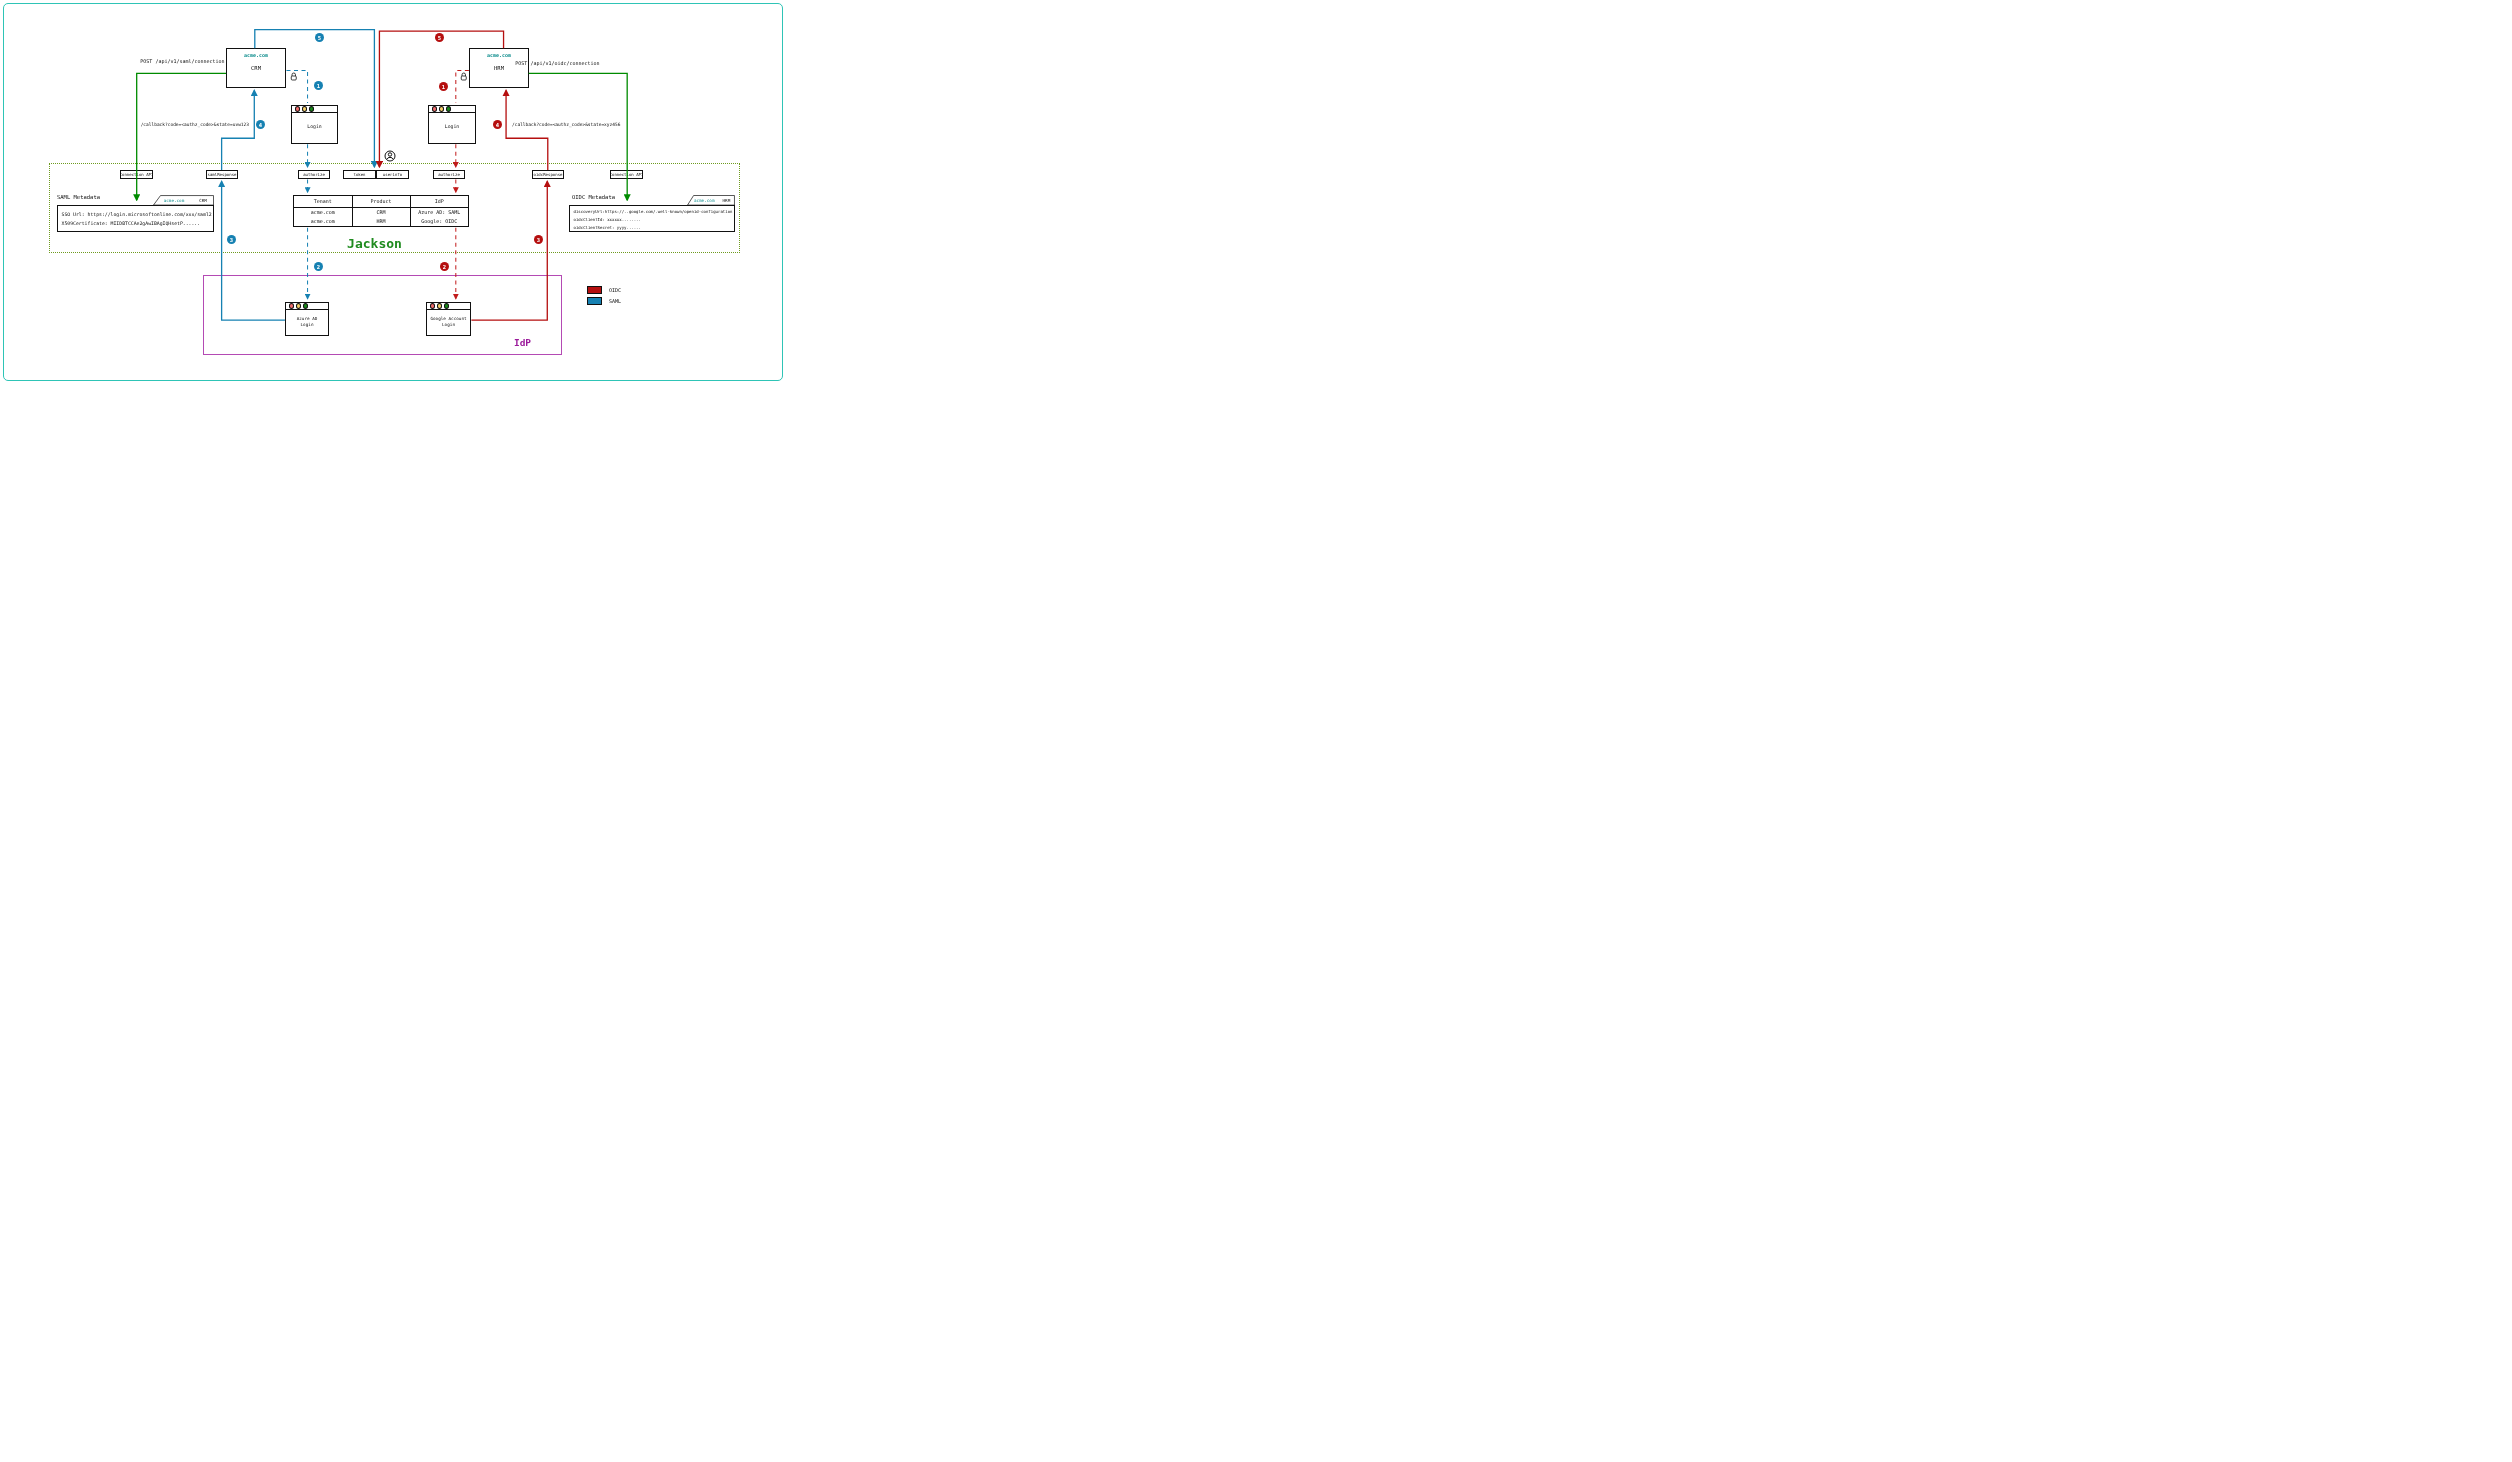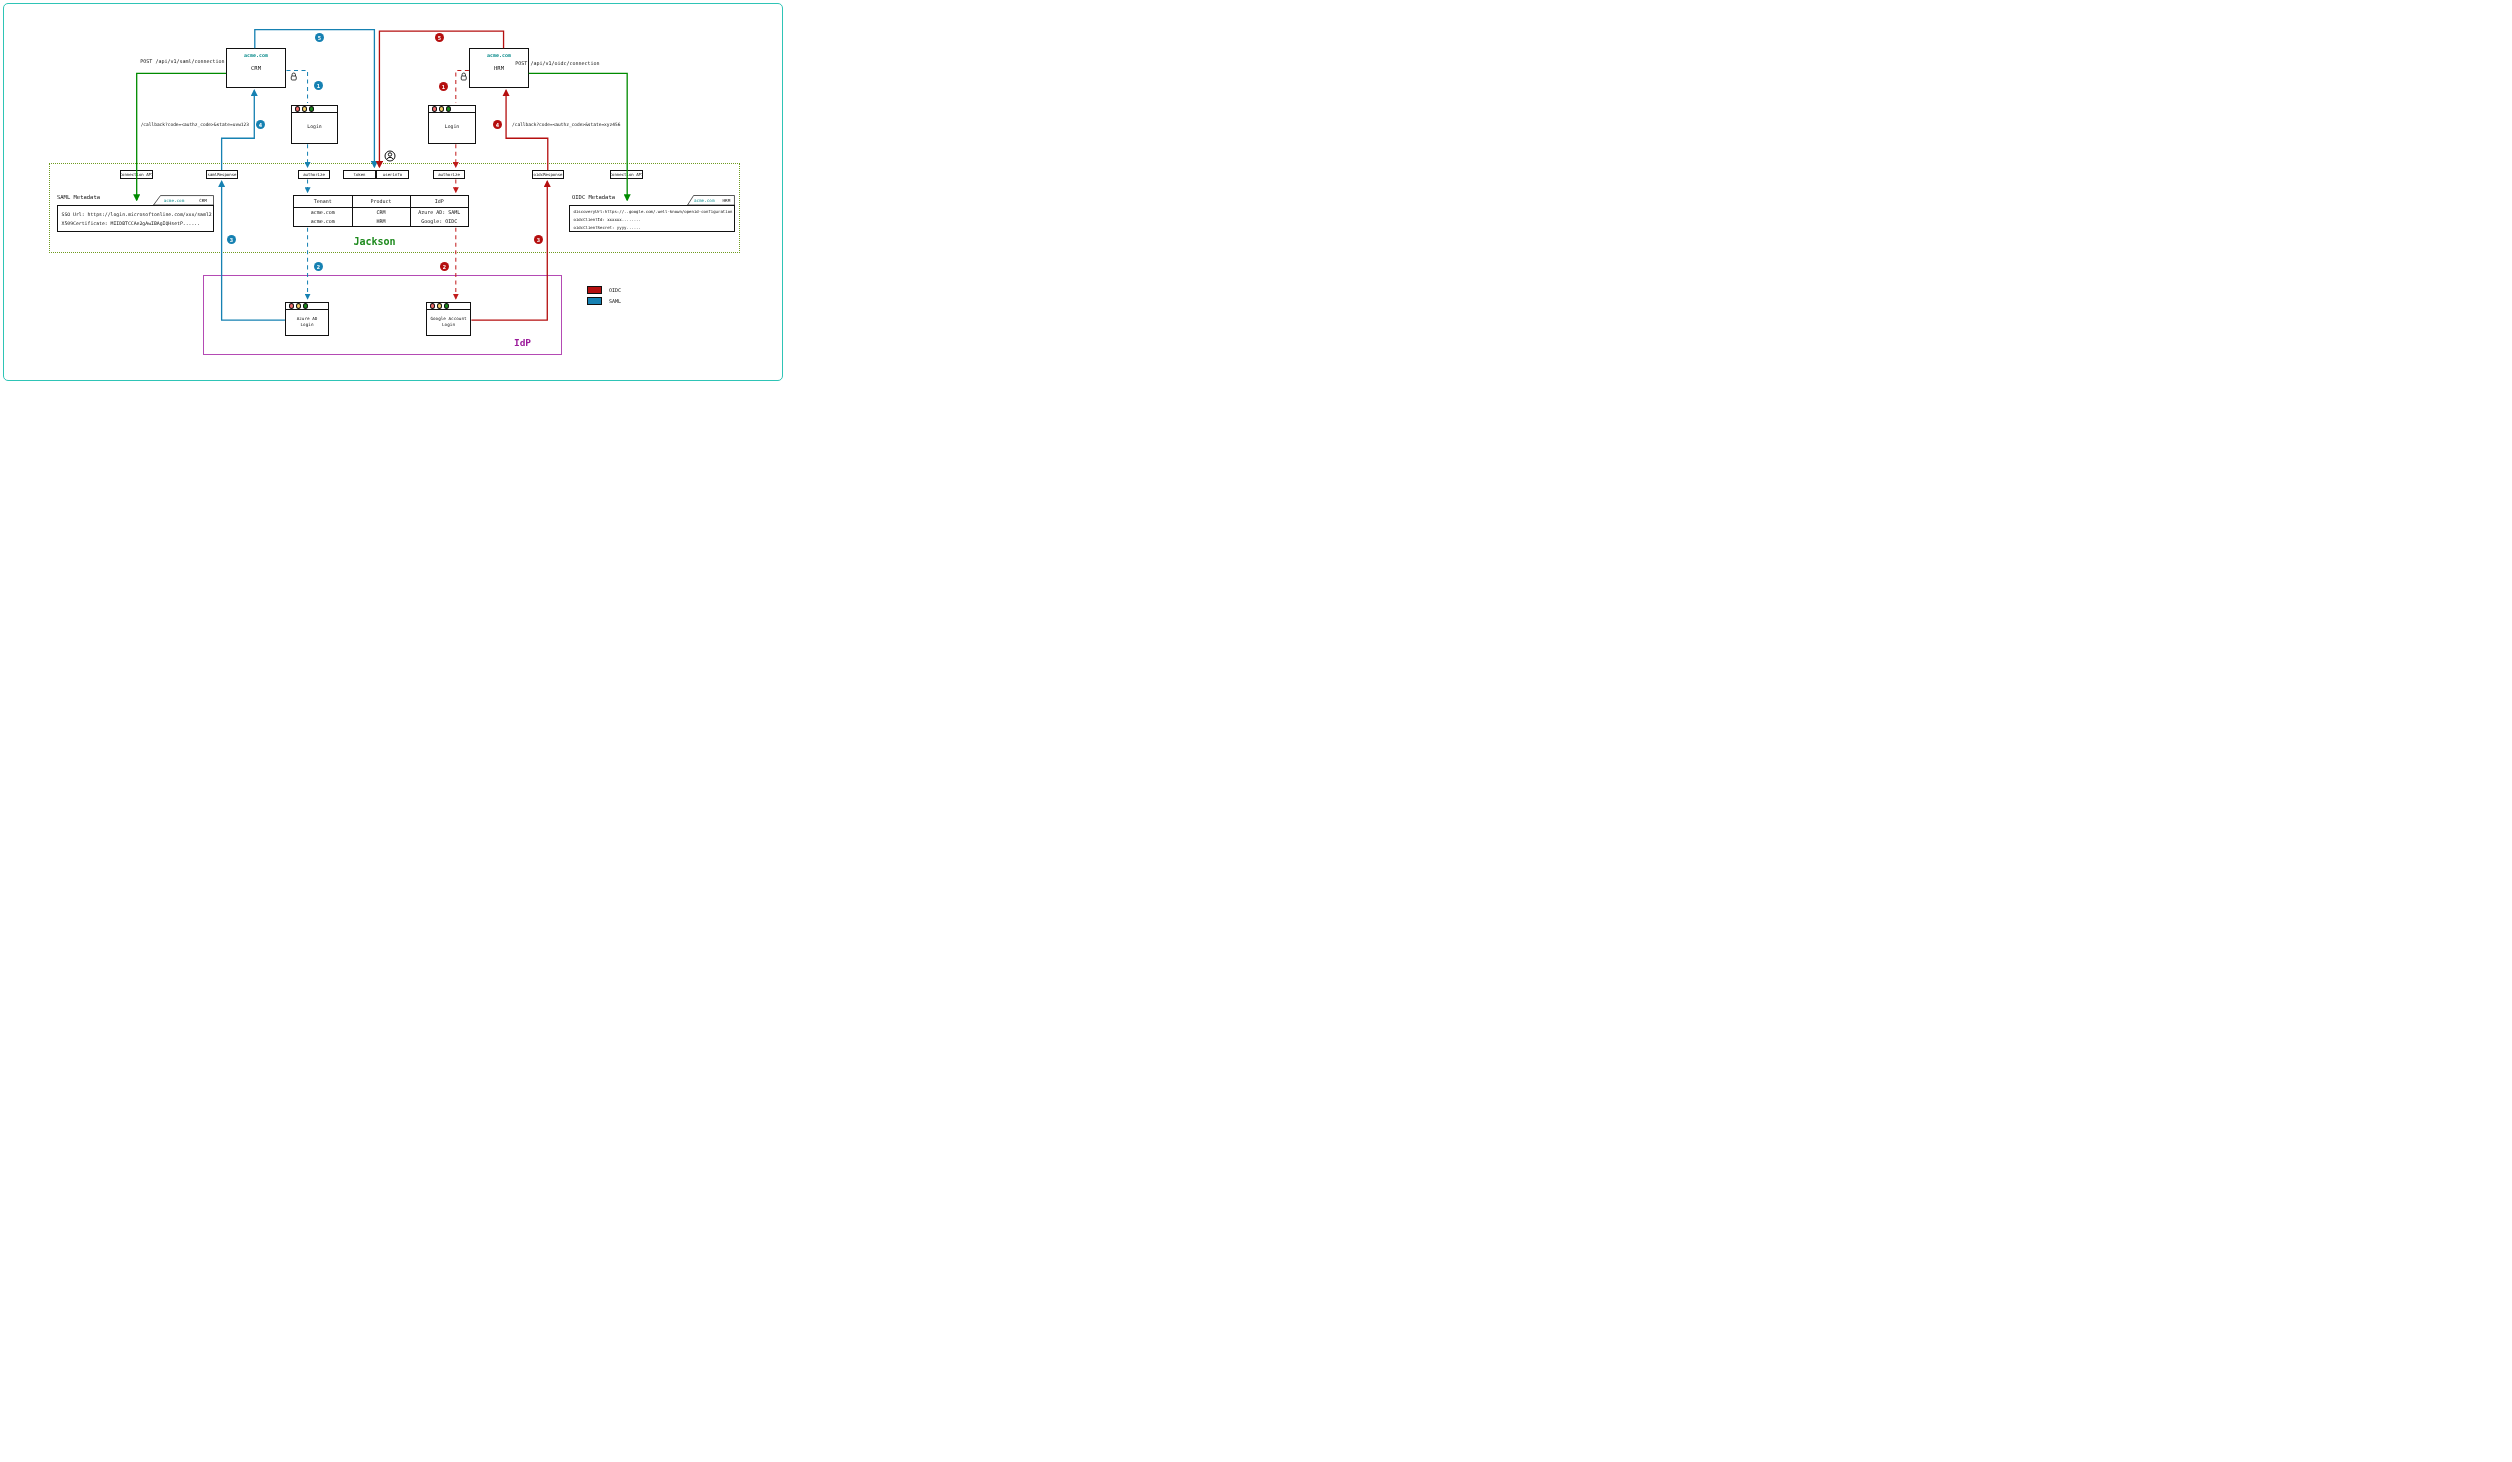--- a/index.html
+++ b/index.html
@@ -1,21 +1,21 @@
 <!DOCTYPE html>
 <html style="font-size:8px"><head>
 <meta charset="utf-8">
 <style>
   html,body{margin:0;padding:0;background:#fff;}
   #canvas{position:relative;width:788px;height:386px;background:#ffffff;overflow:hidden;
           font-family:"DejaVu Sans Mono",monospace;color:#111;}
   .abs{position:absolute;box-sizing:border-box;}
   .outer-border{left:3px;top:3px;width:780px;height:378px;border:1.5px solid #2ec4b6;border-radius:5px;}
   .jackson-box{left:49px;top:163px;width:691px;height:90px;border:1.8px dotted #6f9b1f;}
-  .jackson-label{left:347px;top:236px;width:55px;text-align:center;font-size:10px;font-weight:bold;color:#1f8b1f;}
+  .jackson-label{left:347px;top:236px;width:55px;text-align:center;font-size:13px;font-weight:bold;color:#1f8b1f;}
   .idp-box{left:203px;top:275px;width:359px;height:80px;border:0.8px solid #b44ab4;}
   .idp-label{left:505px;top:337px;width:35px;text-align:center;font-size:9.5px;font-weight:bold;color:#9b1b9b;}
   .appbox{border:1.3px solid #111;background:#fff;display:flex;flex-direction:column;align-items:center;z-index:2;}
   .appbox .dom{margin-top:2.5px;font-size:5px;font-weight:bold;color:#0d8d8d;}
   .appbox .nm{margin-top:7px;font-size:5.5px;}
   .win{border:0.8px solid #111;background:#fff;z-index:2;}
   .win-bar{height:6.5px;border-bottom:0.8px solid #111;display:flex;align-items:center;gap:2px;padding-left:2.5px;box-sizing:border-box;}
   .dot{width:3px;height:3.5px;border-radius:50%;border:0.5px solid #111;}
   .dot.r{background:#f26d6d}.dot.y{background:#f5d06a}.dot.g{background:#188618}
   .win-lbl{display:flex;align-items:center;justify-content:center;text-align:center;font-size:4.8px;line-height:1.3;}

